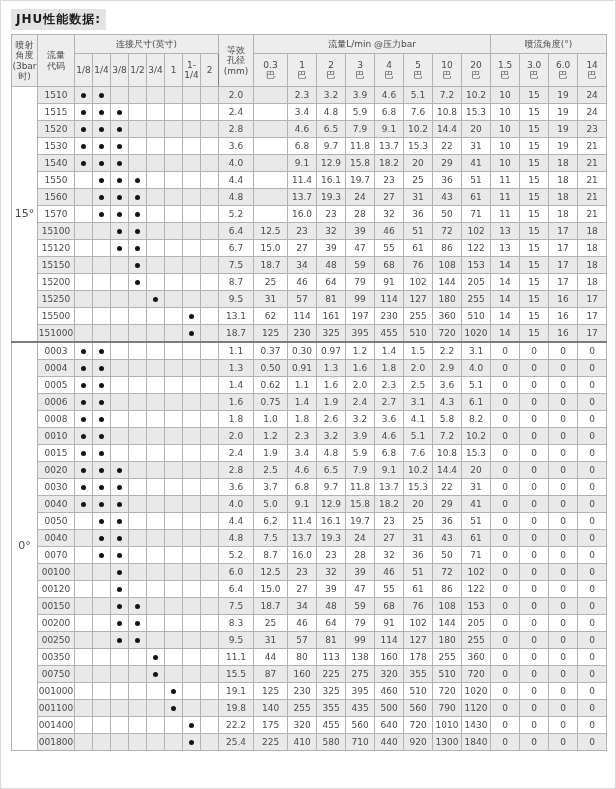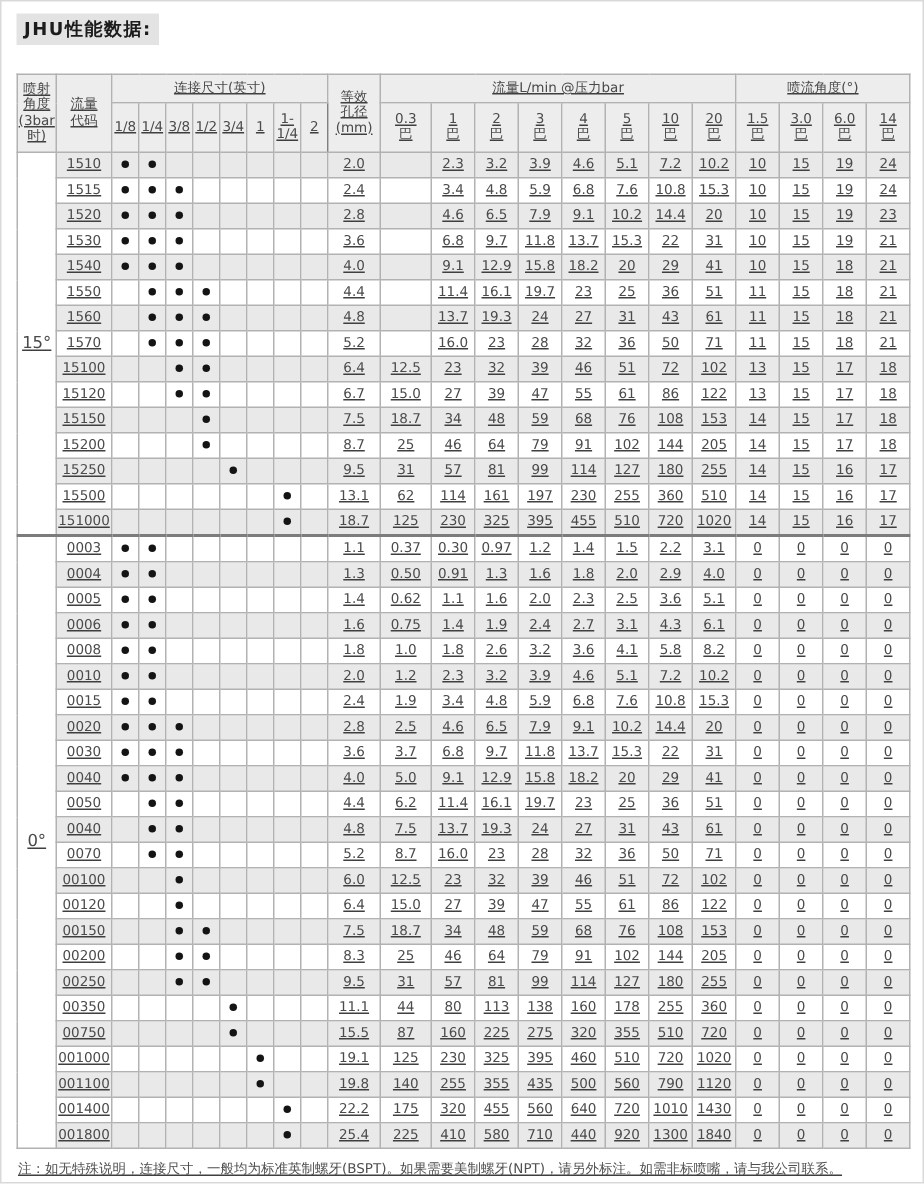--- a/index.html
+++ b/index.html
@@ -4,35 +4,35 @@
 <style>
   html,body { margin:0; padding:0; background:#ffffff; }
   body {
     width:616px; height:789px;
     font-family:"DejaVu Sans", sans-serif;
     color:#3f3f3f;
     position:relative;
     box-sizing:border-box;
     border:1px solid #d9d9d9;
   }
-  .page { padding:7px 10px 0 10px;text-decoration:underline; }
+  .page { padding:7px 10px 0 10px; }
   .title {
     display:inline-block;
     background:#e3e3e3;
     color:#1c1c1c;
     font-weight:bold;
     font-size:12px;
     padding:2px 5px;
     letter-spacing:1px;
   }
   table.perf {
     border-collapse:collapse;
     table-layout:fixed;
     width:595px;
-    margin-top:19px;
+    margin-top:4px;
     font-size:9px;
     border-radius:30px;
   }
   table.perf th, table.perf td {
     border:1px solid #b2b2b2;
     text-align:center;
     vertical-align:middle;
     padding:0;
     overflow:hidden;
     font-weight:normal;
@@ -1081,15 +1081,14 @@
           <td>1300</td>
           <td>1840</td>
           <td class="gb-l">0</td>
           <td>0</td>
           <td>0</td>
           <td>0</td>
         </tr>
       </tbody>
   </table>
 
-  <div class="note">注：如无特殊说明，连接尺寸，一般均为标准英制螺牙(BSPT)。如果需要美制螺牙(NPT)，请另外标注。如需非标喷嘴，请与我公司联系。</div>
 
 </div>
 
 </body></html>

